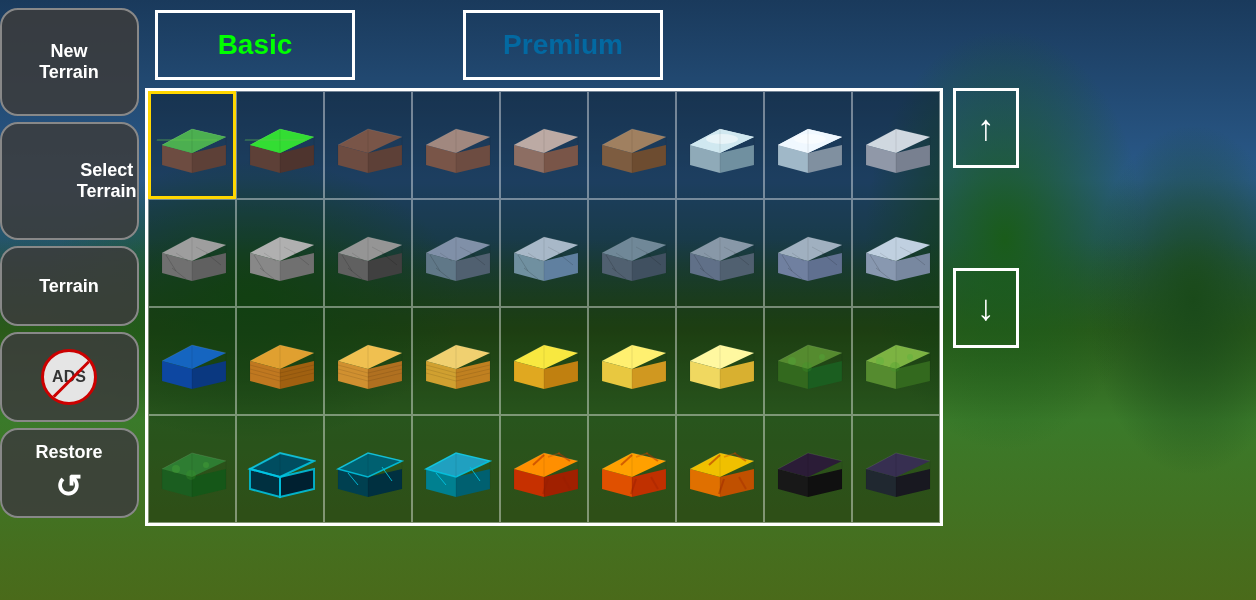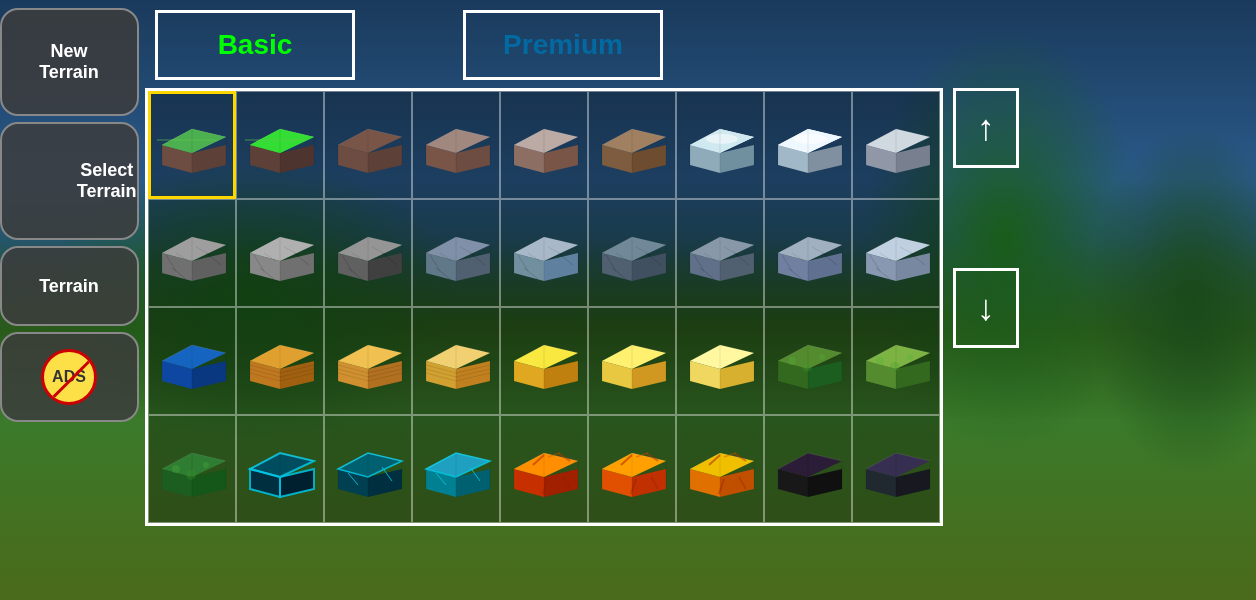--- a/index.html
+++ b/index.html
@@ -87,21 +87,21 @@
       align-items: center;
       justify-content: center;
       gap: 4px;
     }
 
     
     .ads-circle {
       width: 56px;
       height: 56px;
       border-radius: 50%;
-      background: #fde047;
+      background: #e5e5e5;
       border: 3px solid #cc0000;
       position: relative;
       display: flex;
       align-items: center;
       justify-content: center;
       overflow: hidden;
     }
 
     .ads-text {
       font-size: 16px;
@@ -234,20 +234,24 @@
   </button>
   <button class="sidebar-btn btn-options">
     <span>Terrain</span>
   </button>
   <button class="sidebar-btn btn-ads">
     <div class="ads-circle">
       <span class="ads-text">ADS</span>
       <div class="ads-slash"></div>
     </div>
   </button>
+  <button class="sidebar-btn btn-restore">
+    <span>Restore</span>
+    <span class="restore-icon">↺</span>
+  </button>
 </div>
 
 <div class="main-content">
 
   <div class="tabs">
     <button class="tab-btn active">
       <span>Basic</span>
     </button>
     <button class="tab-btn">
       <span>Premium</span>

